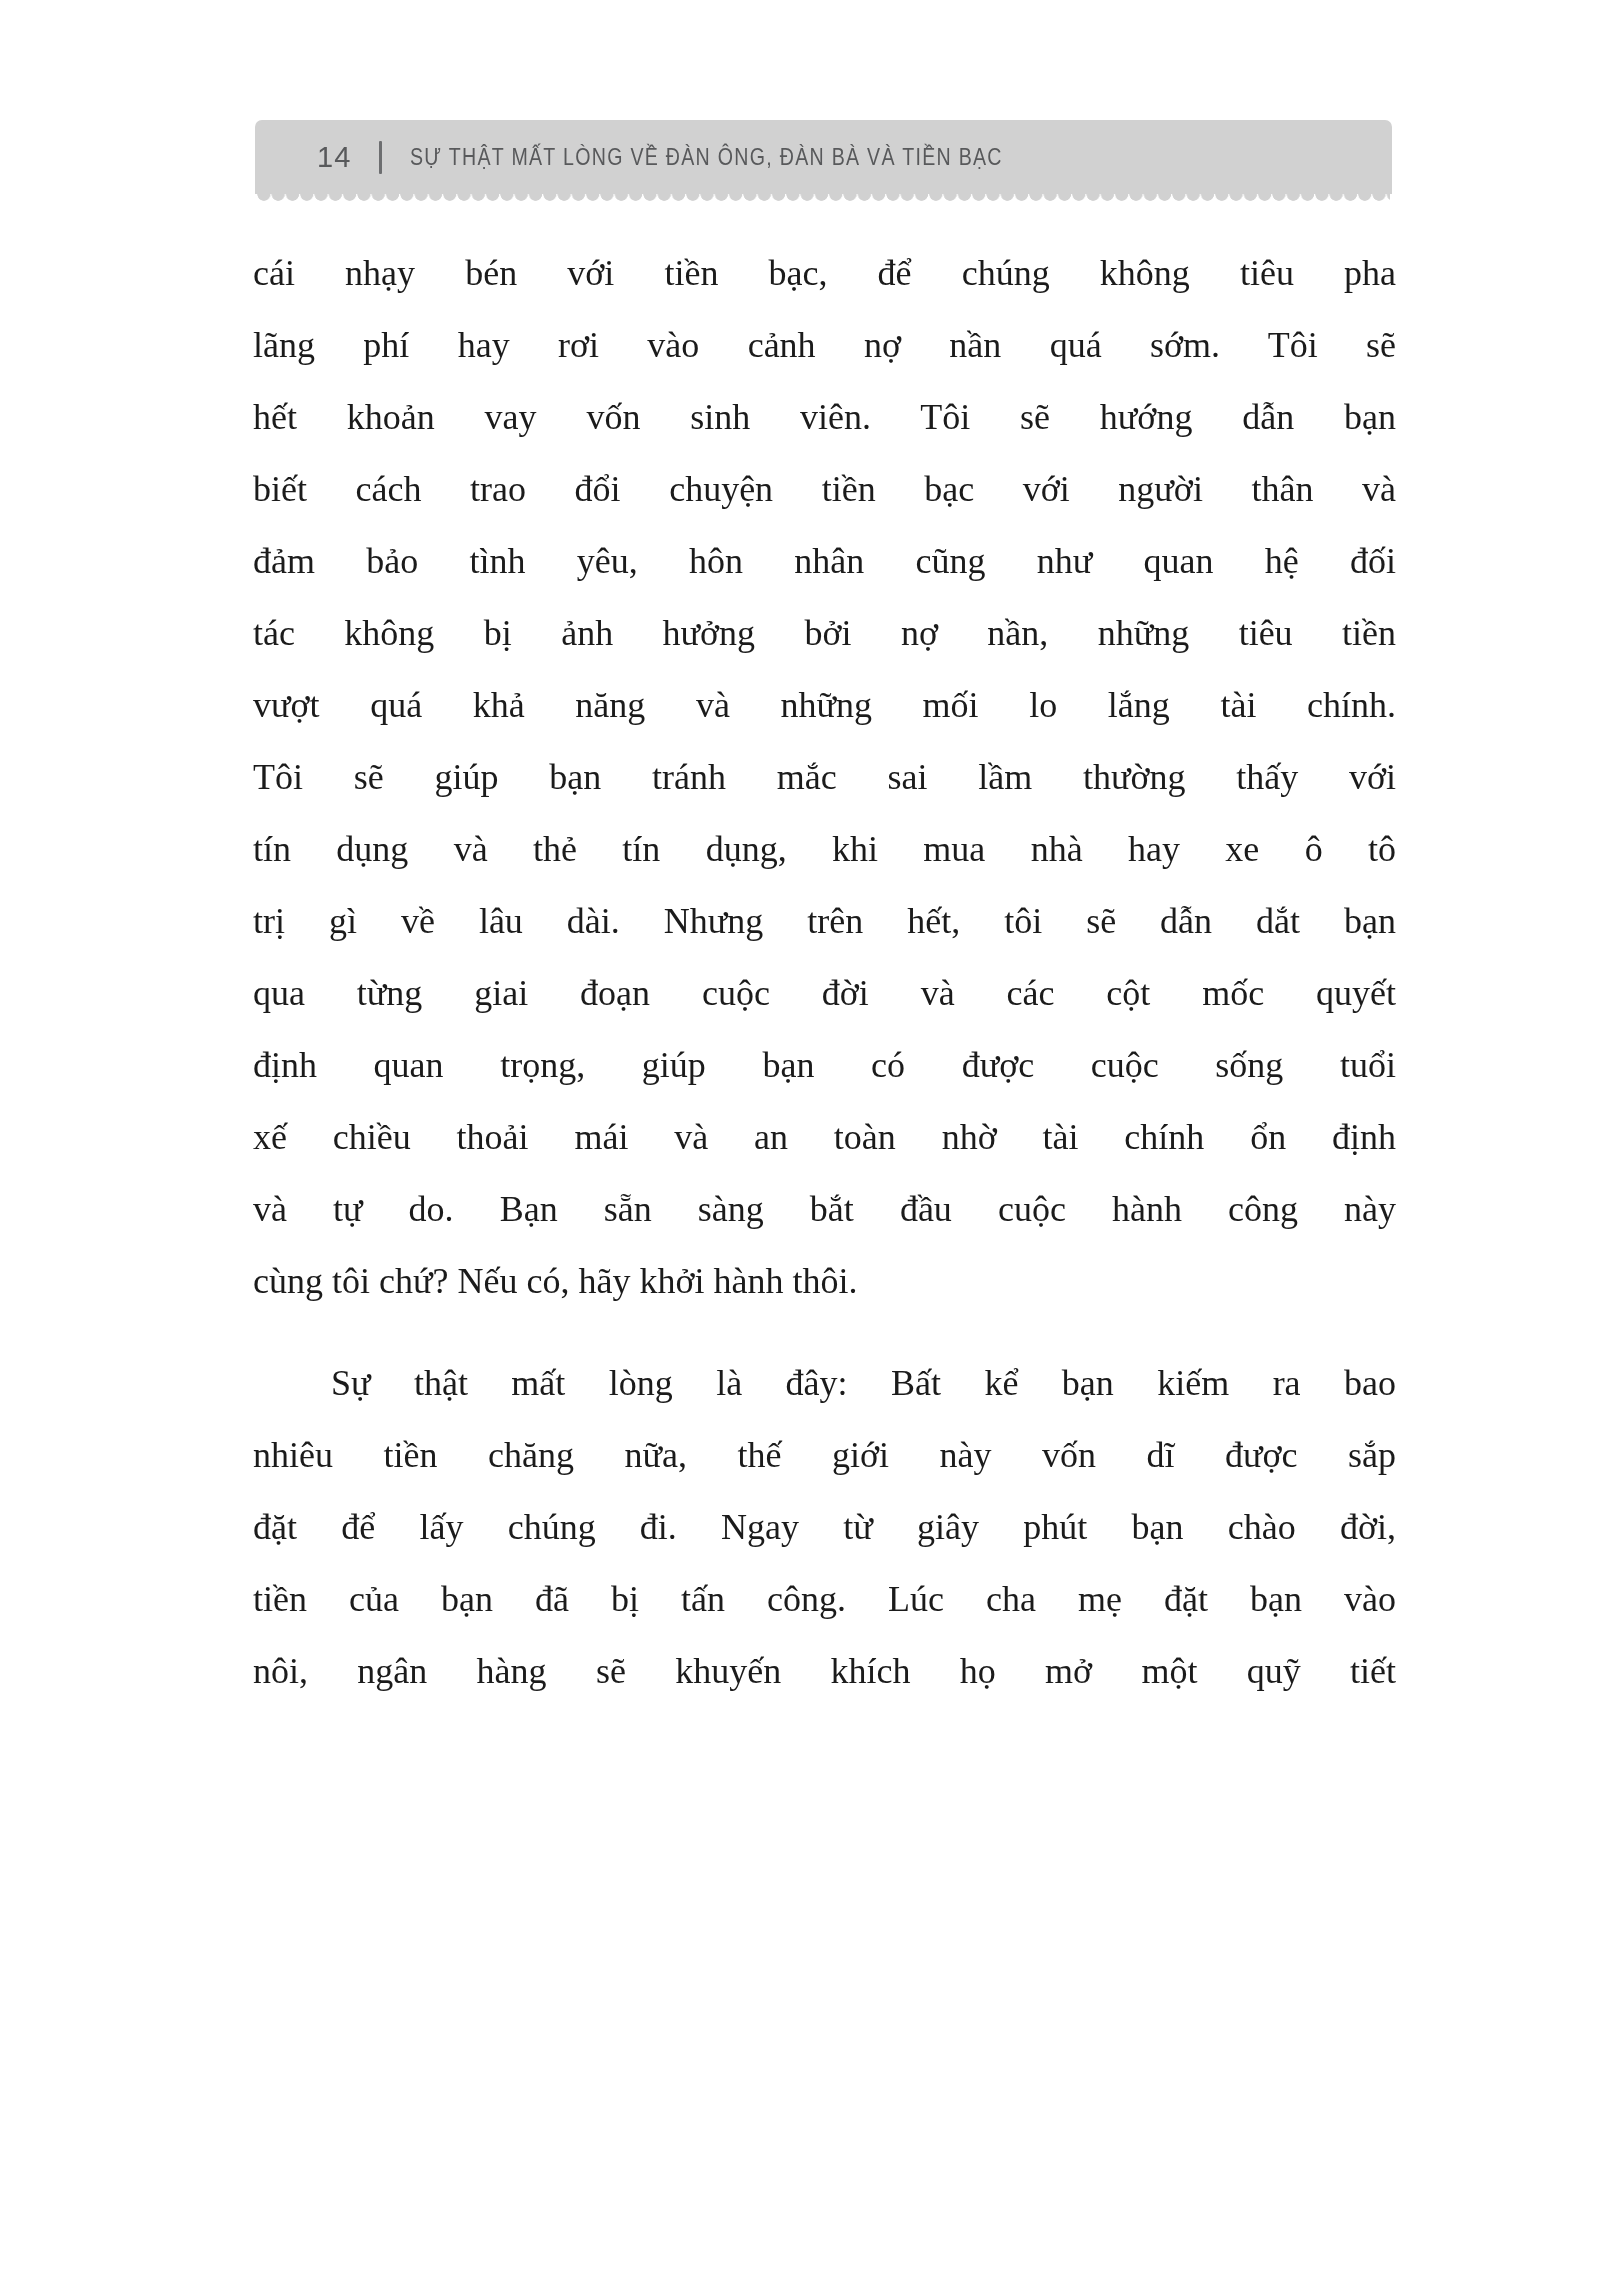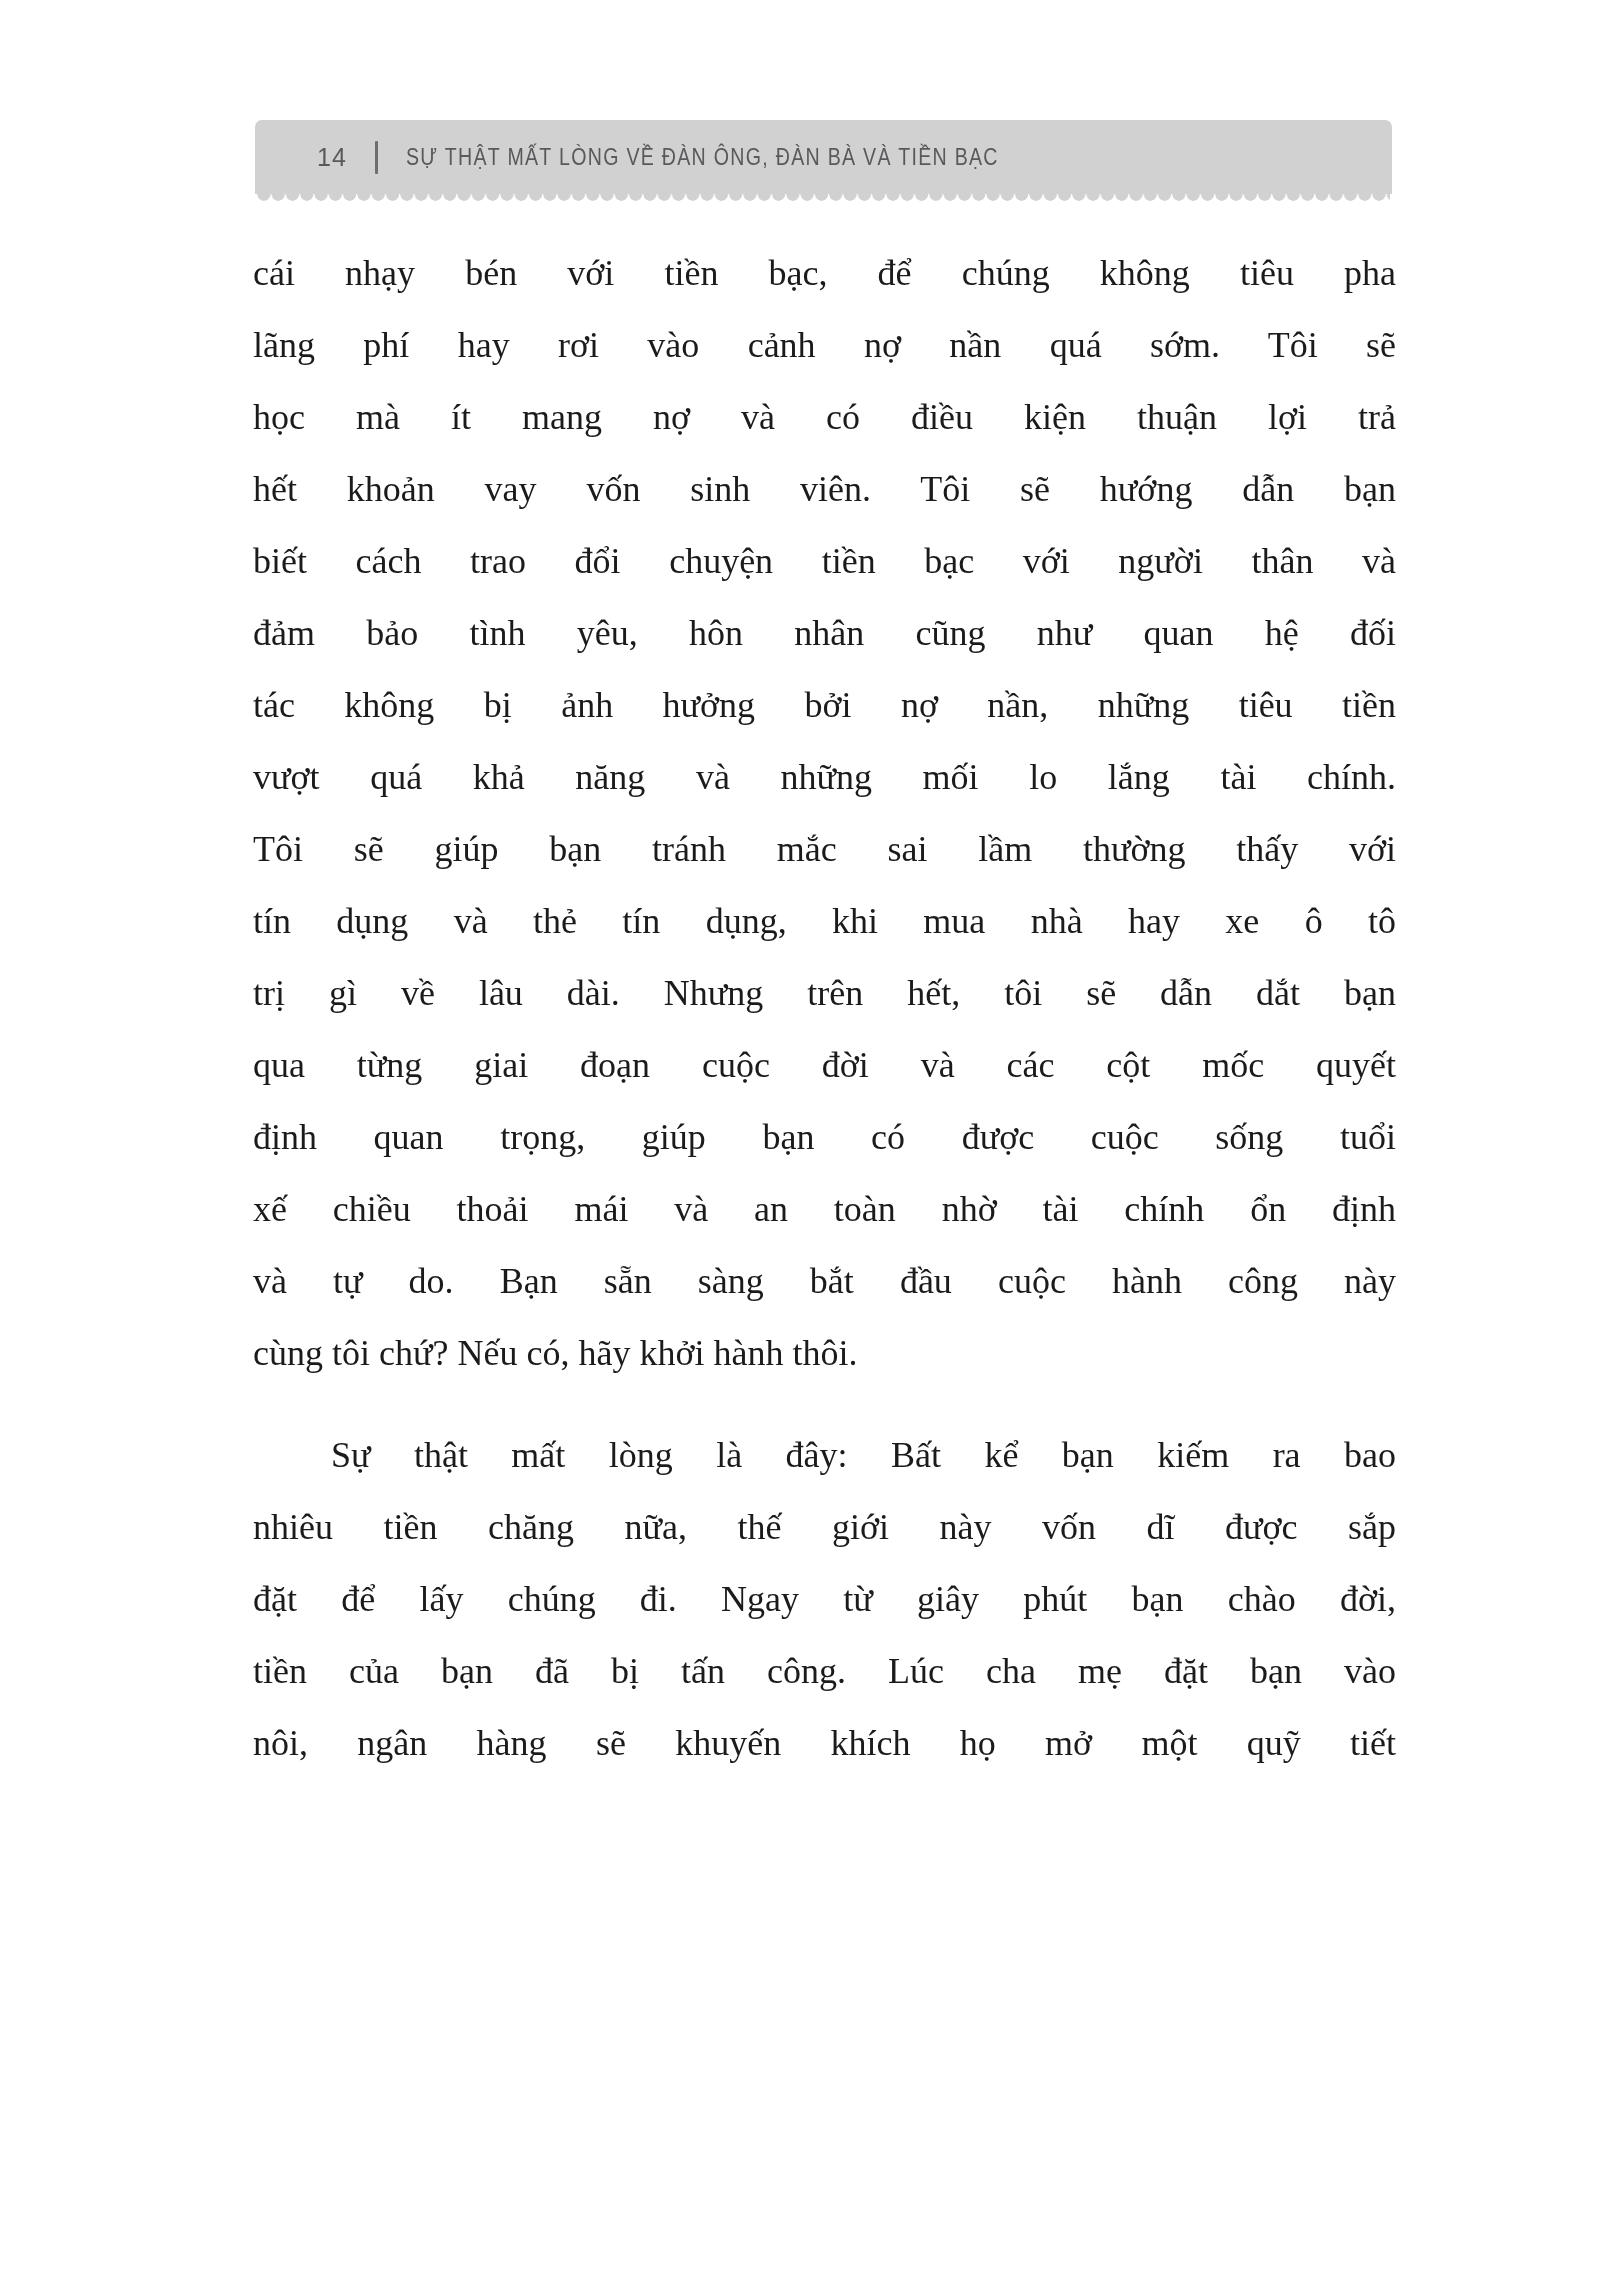--- a/index.html
+++ b/index.html
@@ -36,21 +36,21 @@
     top: 100%;
     left: 2px;
     right: 2px;
     height: 8.8px;
     background-image: radial-gradient(circle at 6.9px 0px, #d1d1d1 6.3px, rgba(0,0,0,0) 6.9px);
     background-size: 14.3px 8.8px;
     background-repeat: repeat-x;
   }
   .header-page-number {
     font-family: "Liberation Sans", sans-serif;
-    font-size: 25px;
+    font-size: 29px;
     font-weight: 500;
     color: #58595b;
     margin-left: 62px;
     letter-spacing: 1px;
   }
   .header-divider {
     width: 2.9px;
     height: 33px;
     background: #6d6e70;
     margin: 0 28px;
@@ -97,21 +97,20 @@
   <div class="header-band">
     <span class="header-page-number">14</span>
     <span class="header-divider"></span>
     <span class="header-title">SỰ THẬT MẤT LÒNG VỀ ĐÀN ÔNG, ĐÀN BÀ VÀ TIỀN BẠC</span>
   </div>
 
   <div class="body-text">
       <div class="paragraph">
         <div class="line">cái nhạy bén với tiền bạc, để chúng không tiêu pha</div>
         <div class="line">lãng phí hay rơi vào cảnh nợ nần quá sớm. Tôi sẽ</div>
-        <div class="line">học mà ít mang nợ và có điều kiện thuận lợi trả</div>
         <div class="line">hết khoản vay vốn sinh viên. Tôi sẽ hướng dẫn bạn</div>
         <div class="line">biết cách trao đổi chuyện tiền bạc với người thân và</div>
         <div class="line">đảm bảo tình yêu, hôn nhân cũng như quan hệ đối</div>
         <div class="line">tác không bị ảnh hưởng bởi nợ nần, những tiêu tiền</div>
         <div class="line">vượt quá khả năng và những mối lo lắng tài chính.</div>
         <div class="line">Tôi sẽ giúp bạn tránh mắc sai lầm thường thấy với</div>
         <div class="line">tín dụng và thẻ tín dụng, khi mua nhà hay xe ô tô</div>
         <div class="line">trị gì về lâu dài. Nhưng trên hết, tôi sẽ dẫn dắt bạn</div>
         <div class="line">qua từng giai đoạn cuộc đời và các cột mốc quyết</div>
         <div class="line">định quan trọng, giúp bạn có được cuộc sống tuổi</div>

